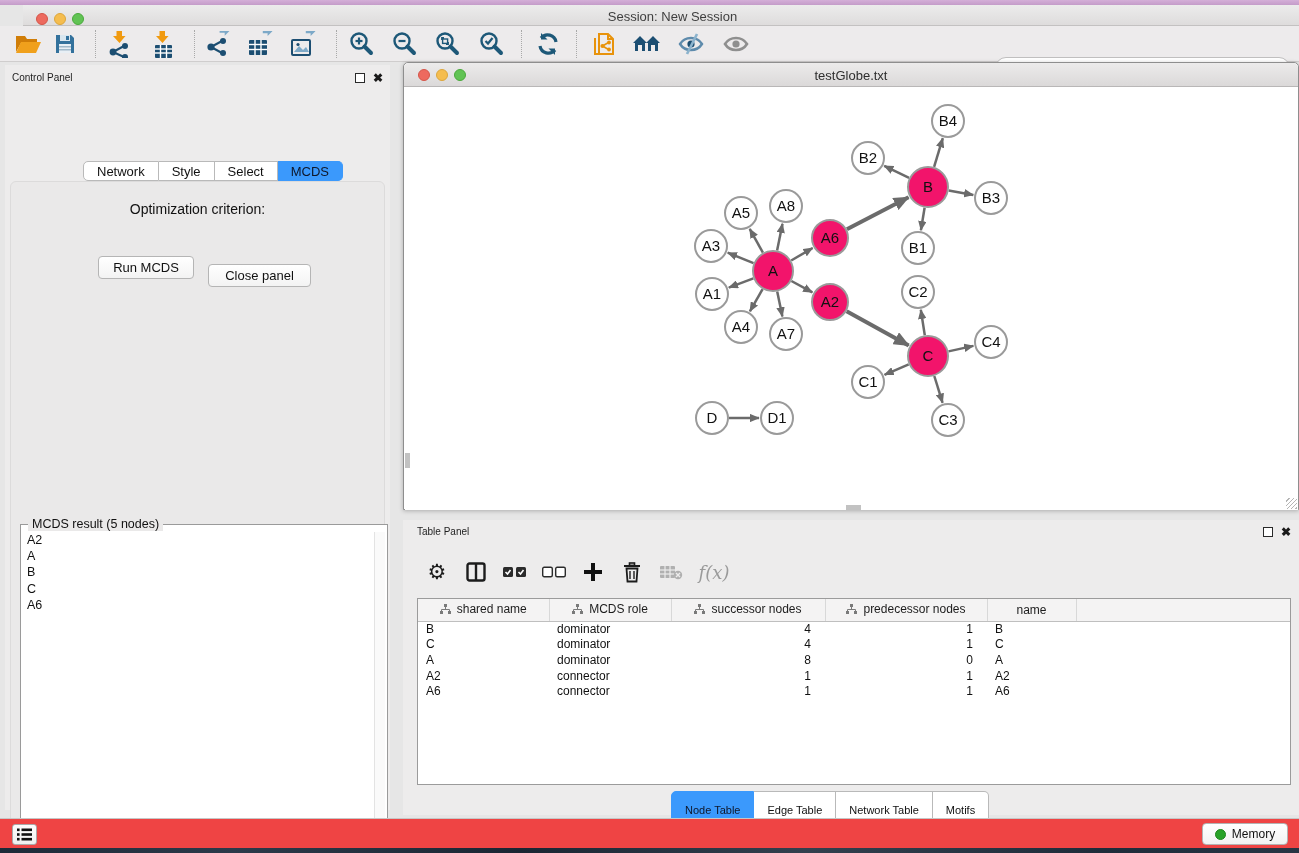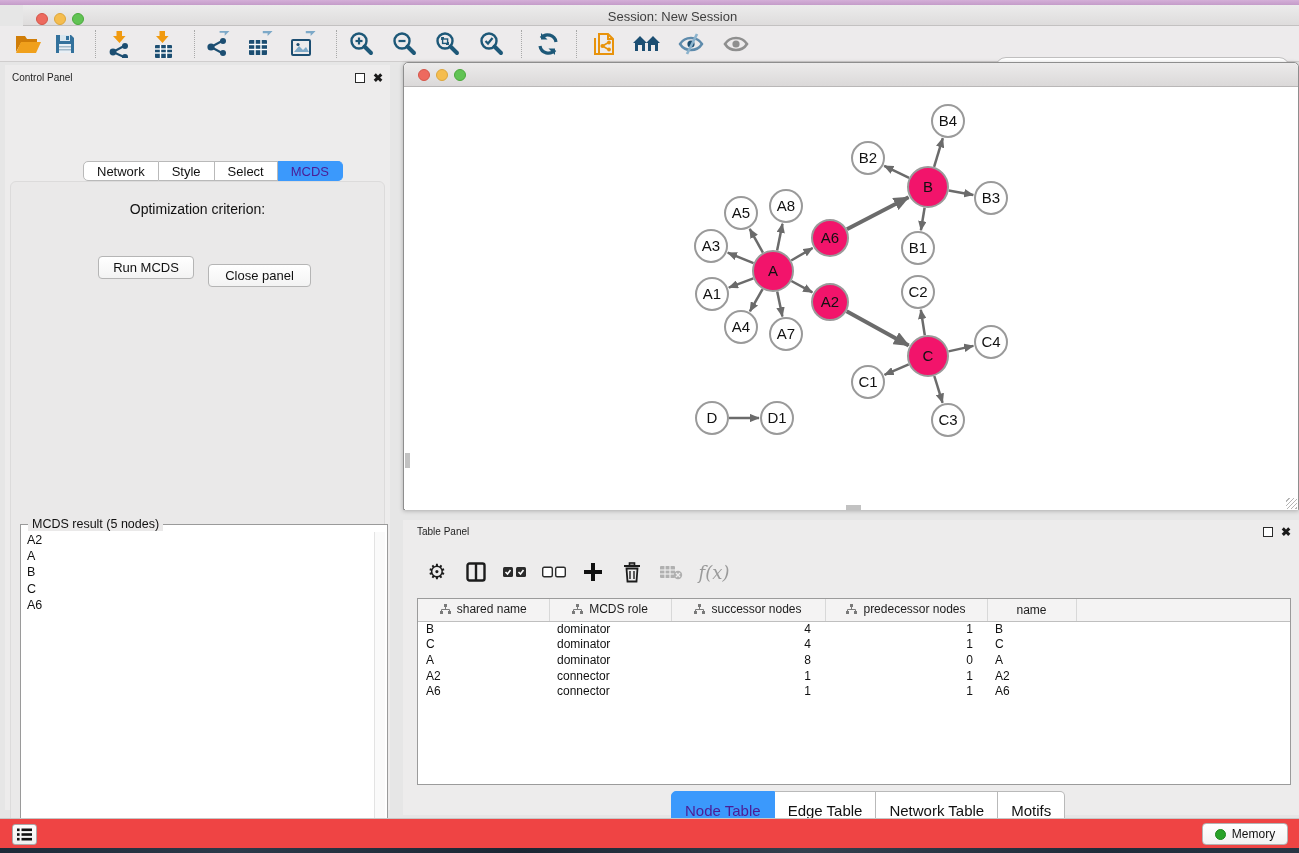--- a/index.html
+++ b/index.html
@@ -36,21 +36,21 @@
   .panel-title { font-size:10px; color:#1d1d1d;text-align:right; }
   .win-ctl { position:absolute; display:flex; gap:8px; align-items:center; }
   .float-ico { width:10px; height:10px; border:1.6px solid #2a2a2a; background:#fff; display:inline-block; }
   .close-ico { font-size:12px; color:#1a1a1a; font-weight:bold; line-height:10px; }
 
   .cp-tabs { position:absolute; left:78px; top:96px; display:flex; }
   .tab { height:20px; background:#fff; border:1px solid #b9b9b9; border-left:none; font-size:13px;
     color:#111; display:flex; align-items:center; justify-content:center; padding:0 13px; }
   .tab:first-child { border-left:1px solid #b9b9b9; border-radius:5px 0 0 5px; }
   .tab:last-child { border-radius:0 5px 5px 0; }
-  .tab.active { background:#3b99fc; border-color:#3b99fc; color:#4c1d95; }
+  .tab.active { background:#3b99fc; border-color:#3b99fc; color:#0f172a; }
 
   .cp-card { position:absolute; left:5px; top:116px; width:375px; height:685px; background:#eae9e9;
     border:1px solid #dcdbdb; border-radius:6px; }
   .opt-label { position:absolute; left:0; top:19px; width:100%; text-align:center; font-size:14px; color:#111; }
   .combo { position:absolute; left:38px; top:42px; width:312px; height:24px; background:#fff;
     border:1px solid #b3b3b3; border-radius:4px; display:flex; align-items:center; }
   .combo .val { flex:1; font-size:13px; color:#111; padding-left:8px; white-space:nowrap; overflow:hidden; }
   .combo .stepper { width:19px; height:20px; margin-right:2px; border-radius:4px;
     background:linear-gradient(#6cb3f7,#2d7bee); display:flex; flex-direction:column; align-items:center;
     justify-content:center; gap:2px; }
@@ -93,21 +93,21 @@
   .data-table { position:absolute; left:14px; top:78px; width:874px; height:187px; background:#fff;
     border:1px solid #9b9b9b; overflow:hidden; }
   table { border-collapse:collapse; width:100%; table-layout:fixed; }
   thead th { height:22px; background:#f4f3f3; border-right:1px solid #d8d8d8; border-bottom:1px solid #bfbfbf;
     font-size:12px; font-weight:normal; color:#1c1c1c; text-align:center; }
   thead th .hwrap { display:inline-flex; align-items:center; gap:6px; }
   tbody td { height:15.6px; font-size:12px; color:#111; padding:0 8px; white-space:nowrap; overflow:hidden; }
   tbody td.num { text-align:right; padding-right:14px; }
 
   .tp-tabs { position:absolute; left:268px; top:271px; display:flex; }
-  .tp-tabs .tab { height:38px; font-size:15px; }
+  .tp-tabs .tab { height:38px; font-size:11px; }
 
   
   .statusbar { left:0; top:818px; width:1299px; height:30px; background:#ef4444; border-top:1px solid #c6c6c6; }
   .list-btn { position:absolute; left:12px; top:5px; width:25px; height:21px; background:linear-gradient(#fdfdfd,#efefef);
     border:1px solid #ababab; border-radius:3px; display:flex; align-items:center; justify-content:center; }
   .memory-btn { position:absolute; right:11px; top:4px; width:86px; height:22px; background:linear-gradient(#ffffff,#f2f2f2);
     border:1px solid #b3b3b3; border-radius:4px; display:flex; align-items:center; justify-content:center; gap:6px; }
   .memory-dot { width:11px; height:11px; border-radius:50%; background:#28a228; border:1px solid #1d861d; }
   .memory-label { font-size:12px; color:#111; }
 
@@ -315,20 +315,21 @@
       <div class="result-scroll"></div>
     </div>
   </div>
 </div>
 
 <div class="abs net-window">
   <div class="net-titlebar">
     <span class="tl-dot tl-red" style="left:14px; top:6px"></span>
     <span class="tl-dot tl-yellow" style="left:32px; top:6px"></span>
     <span class="tl-dot tl-green" style="left:50px; top:6px"></span>
+    <div class="title">testGlobe.txt</div>
   </div>
   <div class="net-canvas">
     <svg id="graph-svg" width="893" height="423" viewBox="0 0 893 423">
         <defs>
           <marker id="arr" viewBox="0 0 4 3.4" markerWidth="4" markerHeight="3.4" refX="3.7" refY="1.7" orient="auto" markerUnits="strokeWidth">
             <path d="M0,0 L4,1.7 L0,3.4 Z" fill="#6B6B6B"></path>
           </marker>
         </defs>
         <line x1="357.9" y1="165.6" x2="344.7" y2="141.8" stroke="#6B6B6B" stroke-width="2.5" marker-end="url(#arr)"></line>
         <line x1="372.1" y1="163.4" x2="377.5" y2="136.7" stroke="#6B6B6B" stroke-width="2.5" marker-end="url(#arr)"></line>

